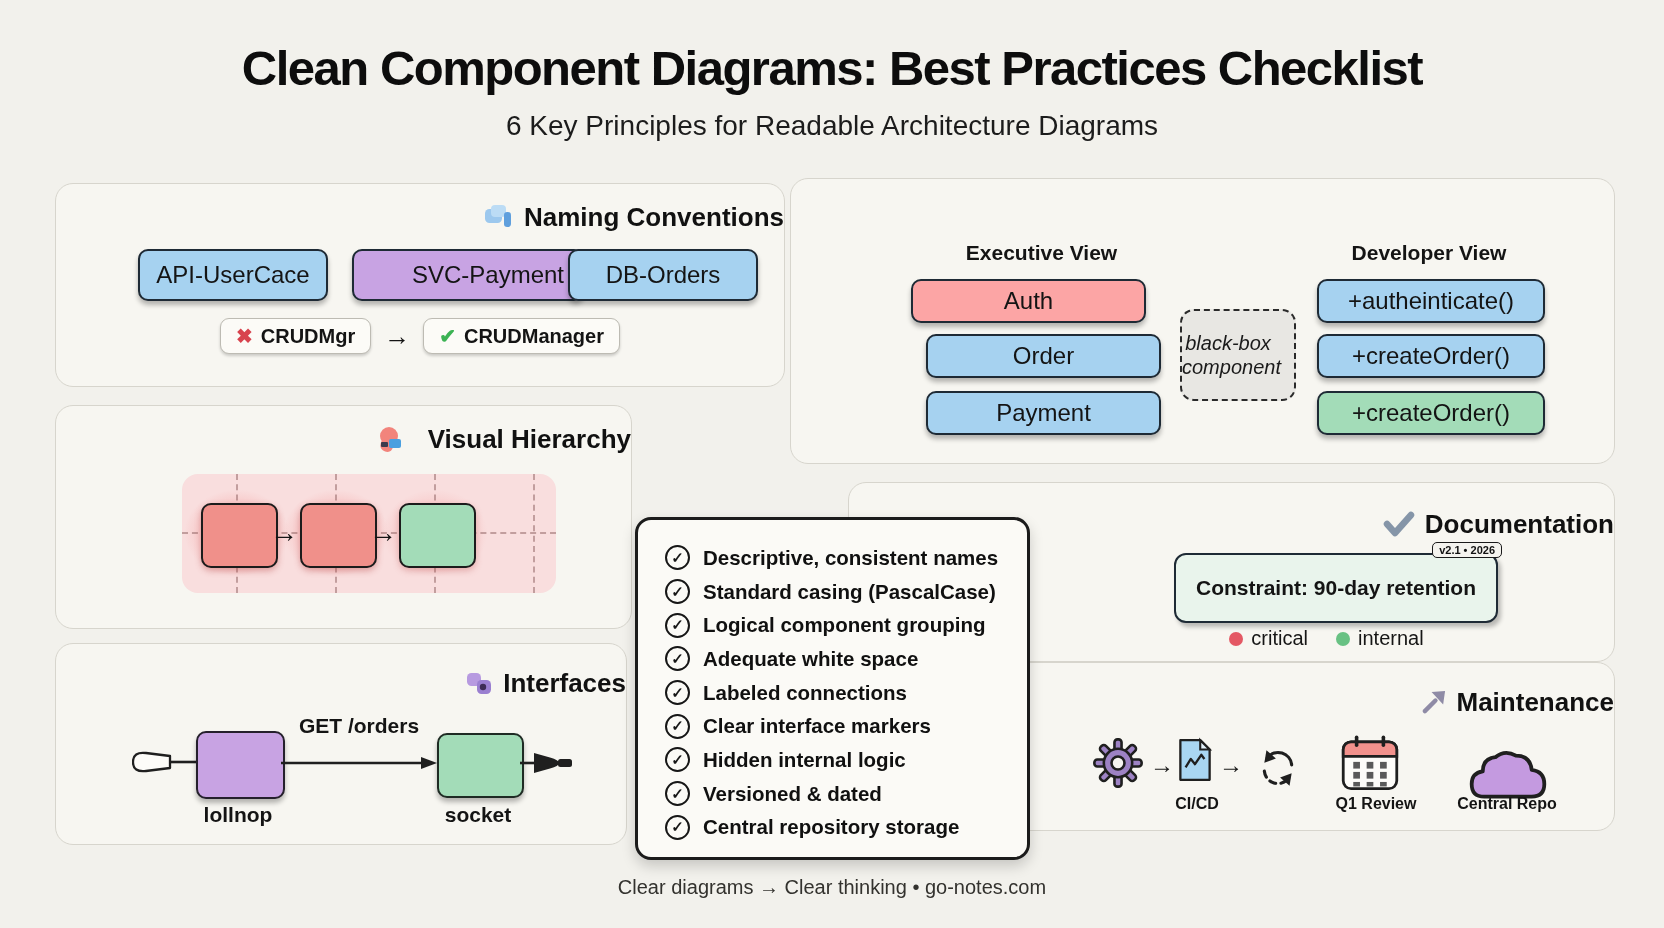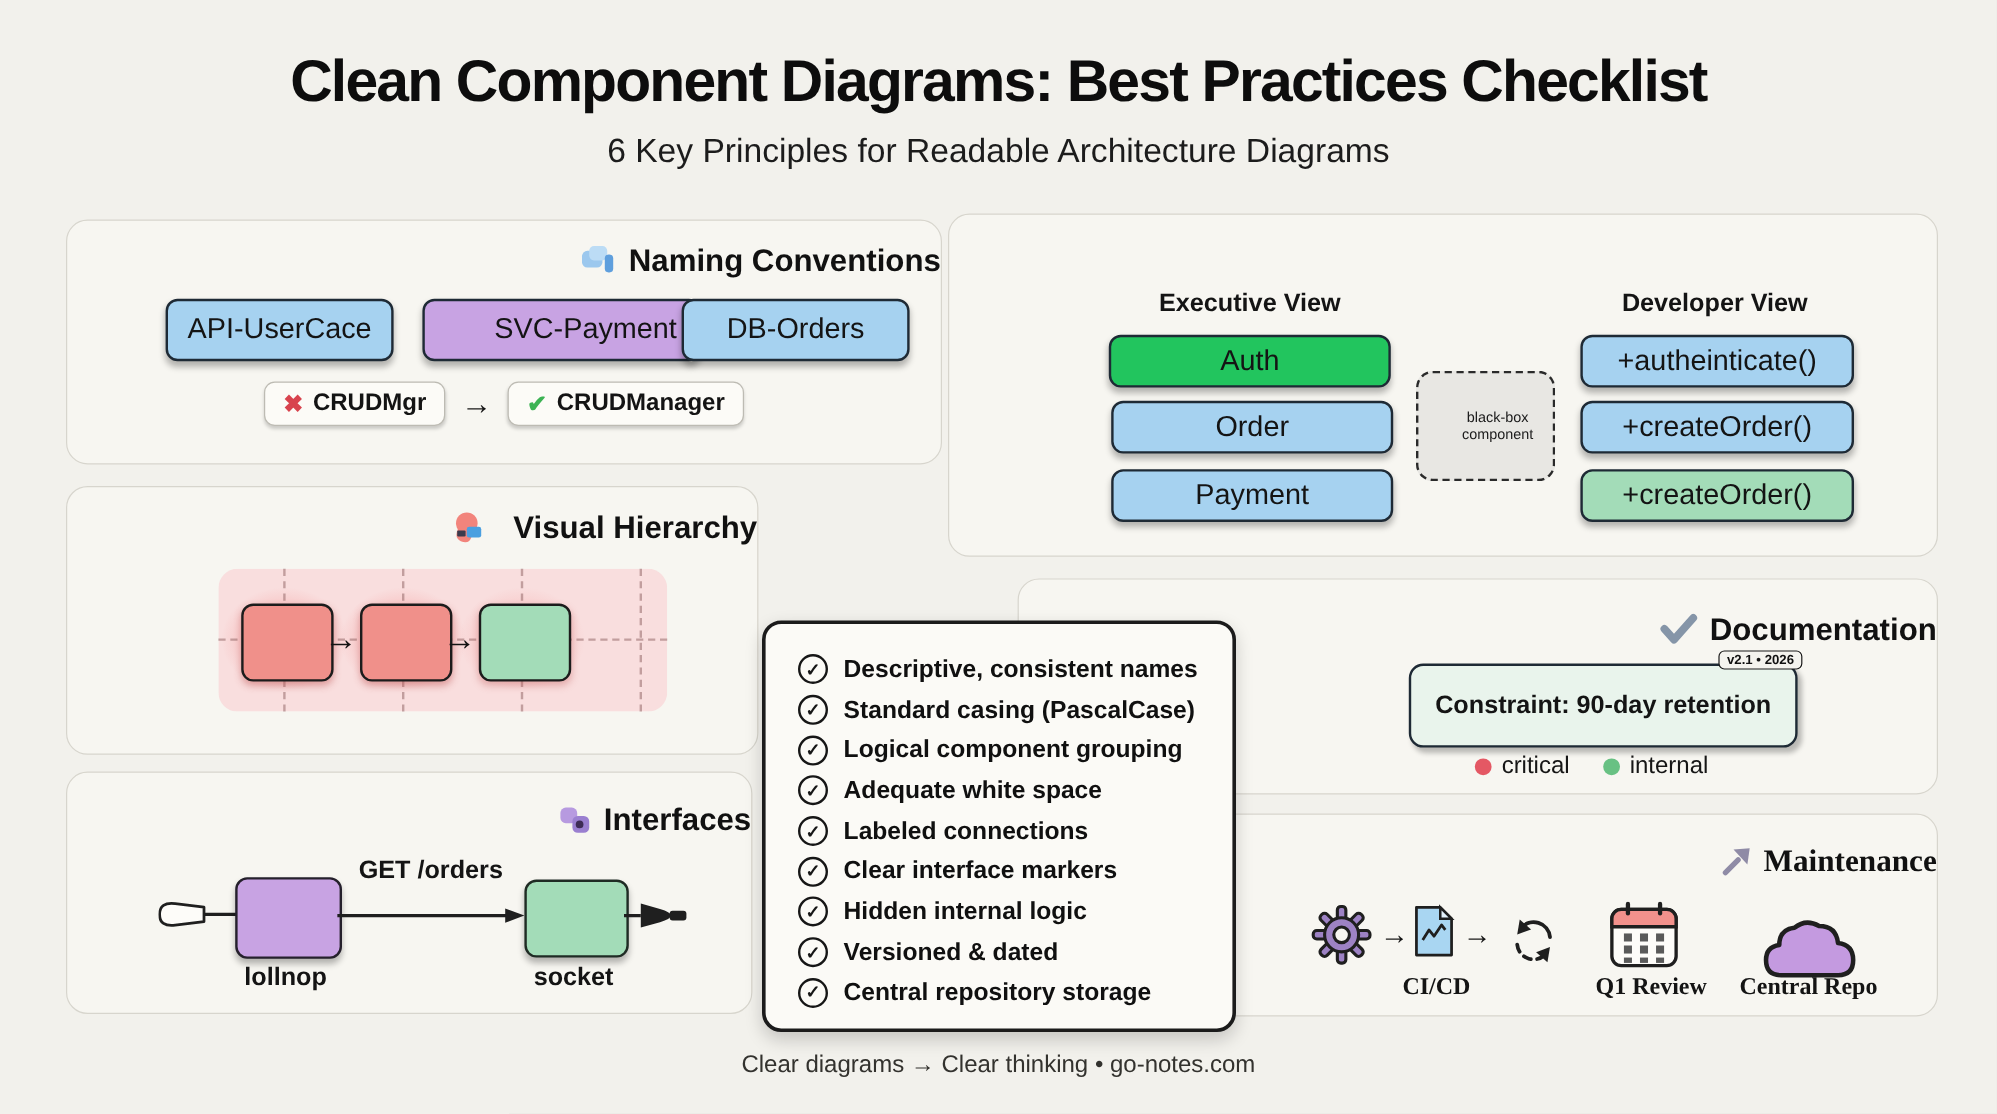--- a/index.html
+++ b/index.html
@@ -13,39 +13,39 @@
   .panel-header{position:absolute;left:0;right:0;top:20px;height:34px;display:flex;
                 justify-content:flex-end;align-items:center;gap:10px;font-size:26px;font-weight:bold;color:#111;}
   .comp{position:absolute;display:flex;align-items:center;justify-content:center;
         border:2.5px solid #1e2a35;border-radius:10px;font-weight:normal;font-size:24px;
         box-shadow:0 4px 5px rgba(0,0,0,0.28);}
   .pill{display:flex;align-items:center;gap:8px;background:#fcfbf7;border:1.5px solid #bdbbb3;
         border-radius:9px;padding:5px 15px;font-size:20px;font-weight:bold;
         box-shadow:0 2px 3px rgba(0,0,0,0.18);}
   .mark{font-size:20px;font-weight:bold;}
   .col-heading{position:absolute;text-align:center;font-size:21px;font-weight:bold;}
-  .blackbox{position:absolute;display:flex;align-items:center;justify-content:flex-end;text-align:center;
+  .blackbox{position:absolute;display:flex;align-items:center;justify-content:flex-start;text-align:center;
             background:#e8e7e3;border:2px dashed #2a2a2a;border-radius:14px;
-            font-size:12px;line-height:1.2;color:#1a1a1a;}
+            font-size:20px;line-height:1.2;color:#1a1a1a;font-style:italic;}
   .glow{position:absolute;border-radius:16px;}
   .gridline-v{position:absolute;top:0;height:100%;width:0;border-left:2px dashed rgba(150,105,105,0.55);}
   .gridline-h{position:absolute;left:0;width:100%;height:0;border-top:2px dashed rgba(150,105,105,0.55);}
   .flow-arrow{position:absolute;font-size:28px;font-weight:bold;color:#141414;}
   .checklist{position:absolute;left:635px;top:517px;width:395px;height:343px;background:#fbfaf6;
              border:3px solid #1b1b1b;border-radius:16px;box-shadow:0 6px 14px rgba(0,0,0,0.18);
              padding:21px 0 0 27px;box-sizing:border-box;z-index:5;}
   .cl-item{display:flex;align-items:center;gap:13px;height:33.7px;font-size:20.5px;font-weight:bold;color:#101010;}
   .check-circle{flex:0 0 auto;width:25px;height:25px;border:2.3px solid #161616;border-radius:50%;
                 display:flex;align-items:center;justify-content:center;font-size:15px;font-weight:bold;
                 box-sizing:border-box;color:#161616;}
   .legend-row{position:absolute;display:flex;justify-content:center;align-items:center;gap:28px;
               font-size:20px;font-weight:500;color:#161616;}
   .legend-entry{display:flex;align-items:center;gap:8px;}
   .dot{width:14px;height:14px;border-radius:50%;}
-  .icon-label{position:absolute;text-align:center;font-size:20px;font-weight:bold;}
+  .icon-label{position:absolute;text-align:center;font-size:16px;font-weight:bold;}
   .footer{position:absolute;top:876px;left:0;width:100%;text-align:center;font-size:20px;color:#33322e;}
   .badge{position:absolute;right:-6px;top:-13px;background:#f4f3ee;border:1.8px solid #1a1a1a;
          border-radius:5px;padding:1px 6px;font-size:11px;font-weight:bold;color:#111;}
   svg{display:block;}
 </style>
 </head>
 <body>
 
 <div id="canvas">
 
@@ -150,21 +150,21 @@
       </svg>
     </span>
     <div class="icon-label" style="left:132px;top:159px;width:100px;font-size:21px;">lollnop</div>
     <div class="icon-label" style="left:372px;top:159px;width:100px;font-size:21px;">socket</div>
   </div>
 
   <div class="panel" style="left:790px;top:178px;width:823px;height:284px;">
     <div class="col-heading" style="left:135px;width:231px;top:62px;">Executive View</div>
     <div class="col-heading" style="left:526px;width:224px;top:62px;">Developer View</div>
 
-    <div class="comp" style="left: 133px; top: 100px; width: 231px; height: 40px; background-color: #22c55e;">
+    <div class="comp" style="left: 120px; top: 100px; width: 231px; height: 40px; background-color: #fca5a5;">
       <span>Auth</span>
     </div>
     <div class="comp" style="left: 135px; top: 155px; width: 231px; height: 40px; background-color: rgb(166, 210, 240);">
       <span>Order</span>
     </div>
     <div class="comp" style="left: 135px; top: 212px; width: 231px; height: 40px; background-color: rgb(166, 210, 240);">
       <span>Payment</span>
     </div>
 
     <div class="blackbox" style="left:389px;top:130px;width:112px;height:88px;">
@@ -201,21 +201,21 @@
         <span class="dot" style="background-color: rgb(228, 88, 100);"></span>
         <span>critical</span>
       </span>
       <span class="legend-entry">
         <span class="dot" style="background-color: rgb(104, 193, 131);"></span>
         <span>internal</span>
       </span>
     </div>
   </div>
 
-  <div class="panel" style="left:848px;top:678px;width:765px;height:167px;font-family:Liberation Serif, serif;">
+  <div class="panel" style="left:848px;top:662px;width:765px;height:167px;">
     <div class="panel-header" style="left:190px;right:0;top:22px;">
       <span>
         <svg width="26" height="26" viewBox="0 0 27 27">
           <line x1="4" y1="23" x2="15" y2="12" stroke="#8f8ba6" stroke-width="4.6" stroke-linecap="round"></line>
           <polygon points="11,3 25,2 23,16" fill="#8f8ba6"></polygon>
         </svg>
       </span>
       <span>Maintenance</span>
     </div>
 

